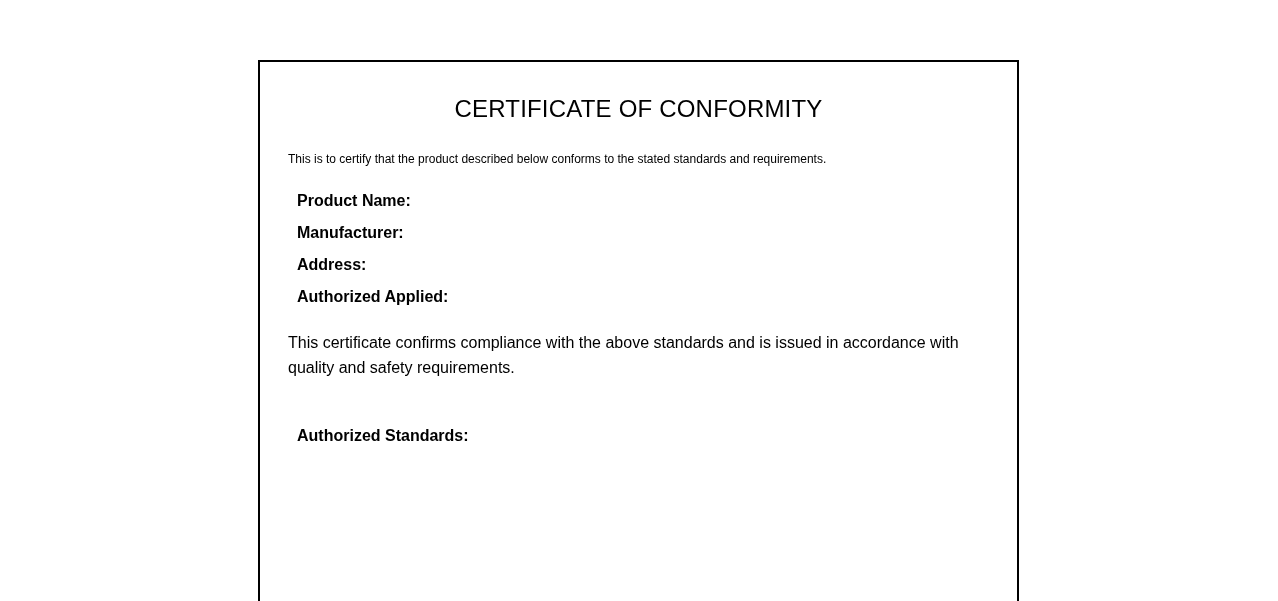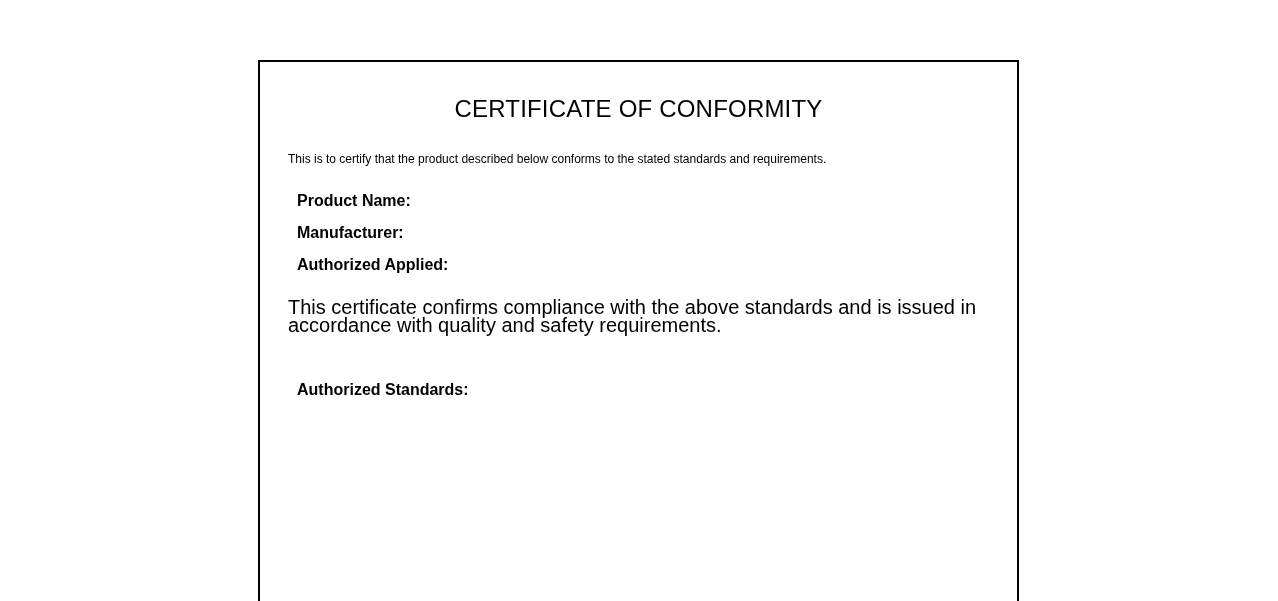--- a/index.html
+++ b/index.html
@@ -47,22 +47,22 @@
     line-height: 19px;
     margin: 0 0 13px 9px;
   }
   .field-label {
     font-weight: bold;
   }
   .field-value {
     font-weight: normal;
   }
   .cert-closing {
-    font-size: 20px;
-    line-height: 18px;
+    font-size: 16px;
+    line-height: 25px;
     margin: 24px 0 17px 0;
   }
   .signature-row {
     font-size: 16px;
     line-height: 19px;
     font-weight: bold;
     margin: 46px 0 0 9px;
   }
 </style>
 </head>
@@ -81,20 +81,24 @@
       <span class="field-label">Product Name:</span>
       <span class="field-value"></span>
     </div>
 
 
     <div class="field-row">
       <span class="field-label">Manufacturer:</span>
       <span class="field-value"></span>
     </div>
 
+    <div class="field-row">
+      <span class="field-label">Address:</span>
+      <span class="field-value"></span>
+    </div>
 
     <div class="field-row">
       <span class="field-label">Authorized Applied:</span>
       <span class="field-value"></span>
     </div>
 
 
 
   </div>
 

